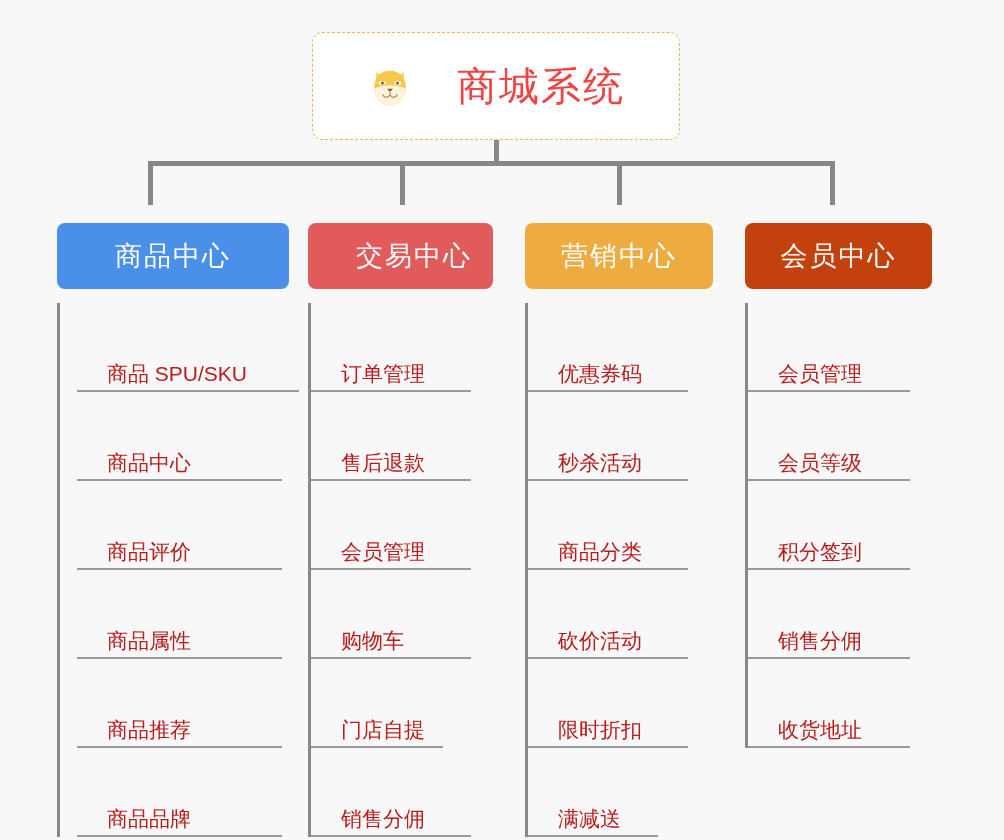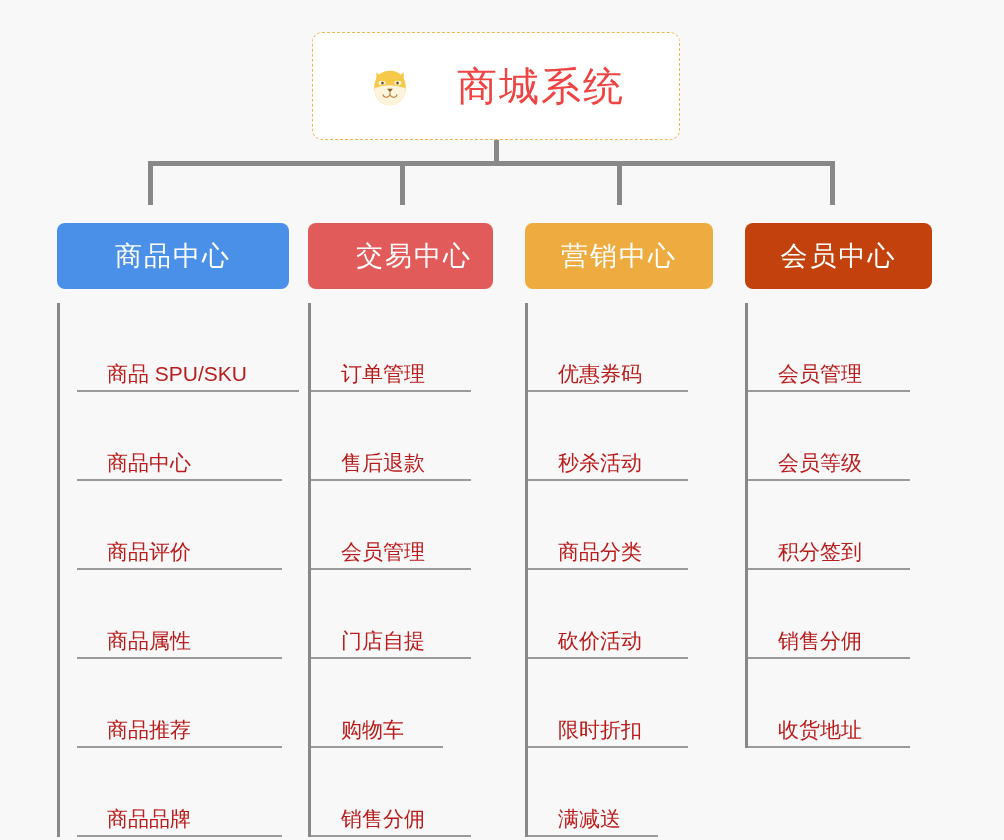--- a/index.html
+++ b/index.html
@@ -228,25 +228,25 @@
       </div>
       <div class="leaf">
         <span class="leaf-label">售后退款</span>
         <span class="leaf-rule"></span>
       </div>
       <div class="leaf">
         <span class="leaf-label">会员管理</span>
         <span class="leaf-rule"></span>
       </div>
       <div class="leaf">
+        <span class="leaf-label">购物车</span>
+        <span class="leaf-rule"></span>
+      </div>
+      <div class="leaf">
         <span class="leaf-label">门店自提</span>
-        <span class="leaf-rule"></span>
-      </div>
-      <div class="leaf">
-        <span class="leaf-label">购物车</span>
         <span class="leaf-rule"></span>
       </div>
       <div class="leaf">
         <span class="leaf-label">销售分佣</span>
         <span class="leaf-rule"></span>
       </div>
     </div>
   </div>
 
   <div class="column c2">

